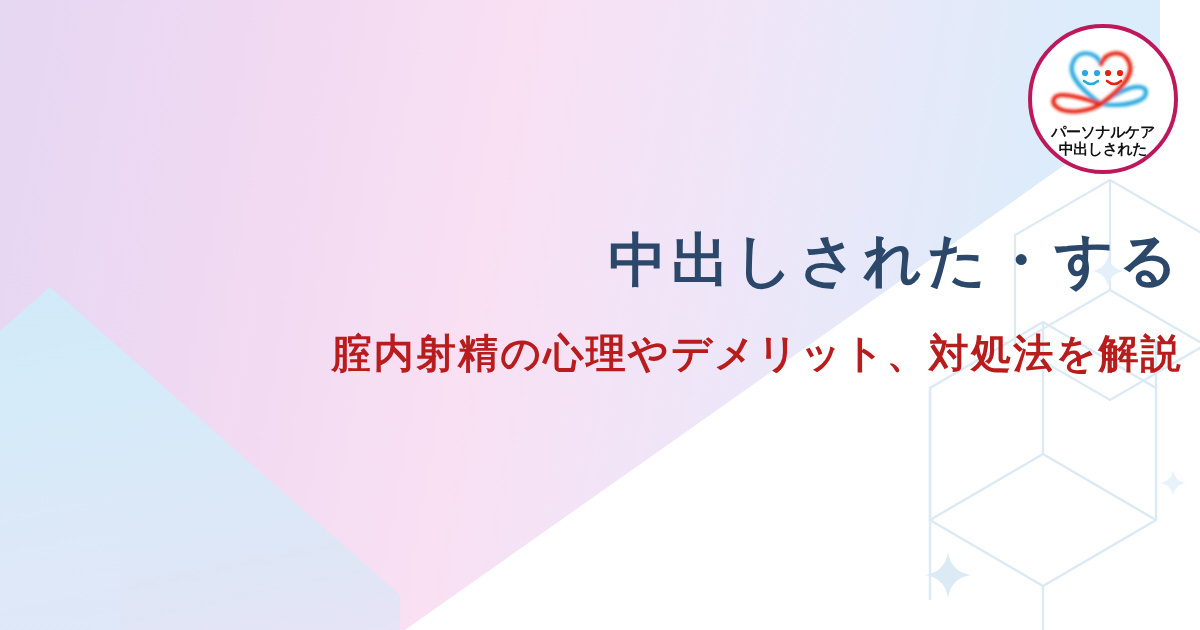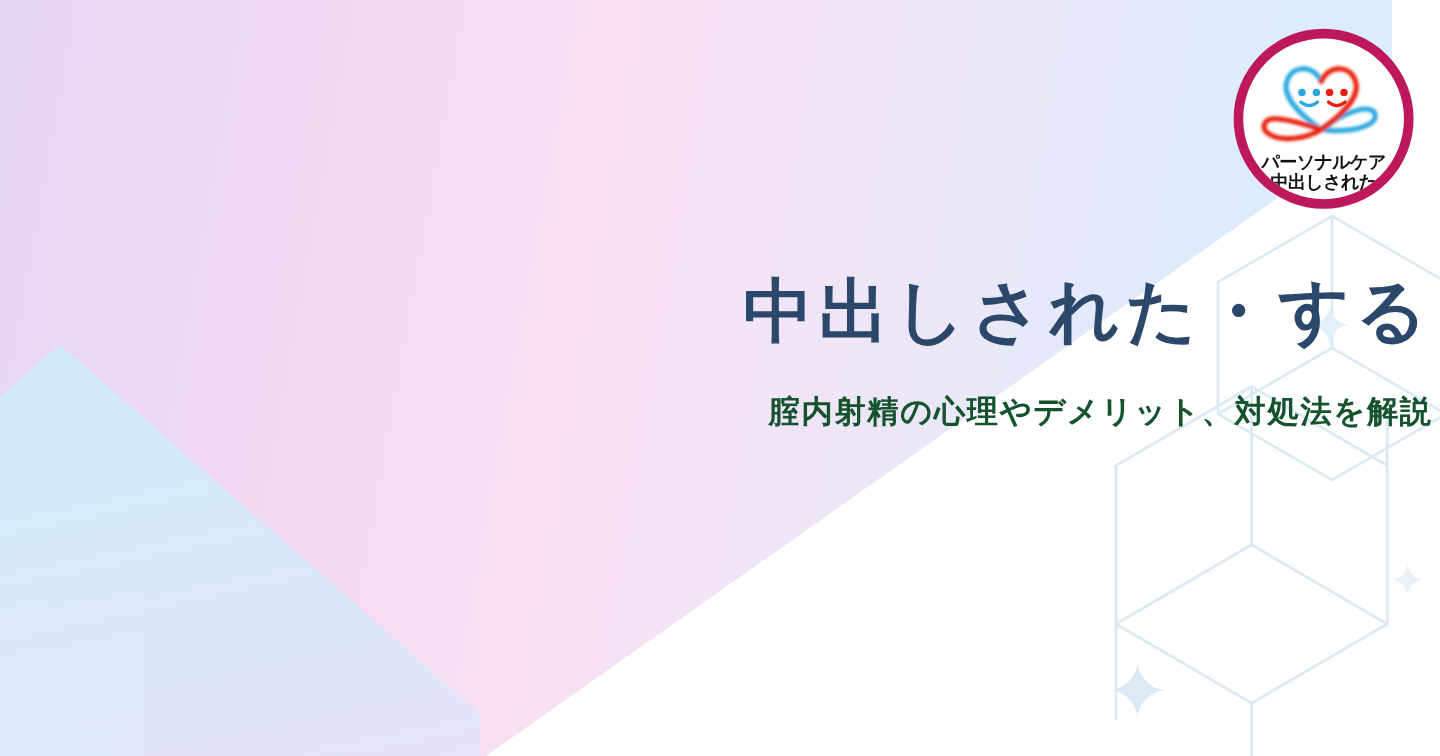--- a/index.html
+++ b/index.html
@@ -72,21 +72,21 @@
   .sp-b{ left:1092px; top:255px; width:32px; height:32px; }
   .sp-c{ left:1160px; top:470px; width:26px; height:26px; }
 
   
   .logo-badge{
     position:absolute;
     right:22px; top:24px;
     width:150px; height:150px;
     border-radius:50%;
     background:#ffffff;
-    border:8px solid #be185d;
+    border:4px solid #be185d;
     display:flex;
     flex-direction:column;
     align-items:center;
     justify-content:flex-start;
     overflow:hidden;
   }
   .logo-mark{
     width:118px; height:86px;
     margin-top:10px;
   }
@@ -98,38 +98,38 @@
     letter-spacing:-0.5px;
   }
   .logo-text-l1{ font-size:15px; display:block; }
   .logo-text-l2{ font-size:15px; display:block; margin-top:1px; }
 
   
   .text-block{
     position:absolute;
     left:0; right:0;
     top:222px;
-    padding-right:6px;
+    padding-right:17px;
     text-align:right;
   }
   .headline{
     color:#2b486b;
     font-weight:700;
     font-size:58px;
     line-height:1.30;
     letter-spacing:.085em;
     white-space:nowrap;
   }
   .headline-line{ display:block; }
 
   .subhead{
     margin-top:30px;
-    color:#14532d;
+    color:#b91c1c;
     font-weight:700;
-    font-size:26px;
+    font-size:40px;
     letter-spacing:.055em;
     line-height:1.3;
     white-space:nowrap;
   }
 </style>
 </head>
 <body>
 
 <div class="ogp-card">
 

